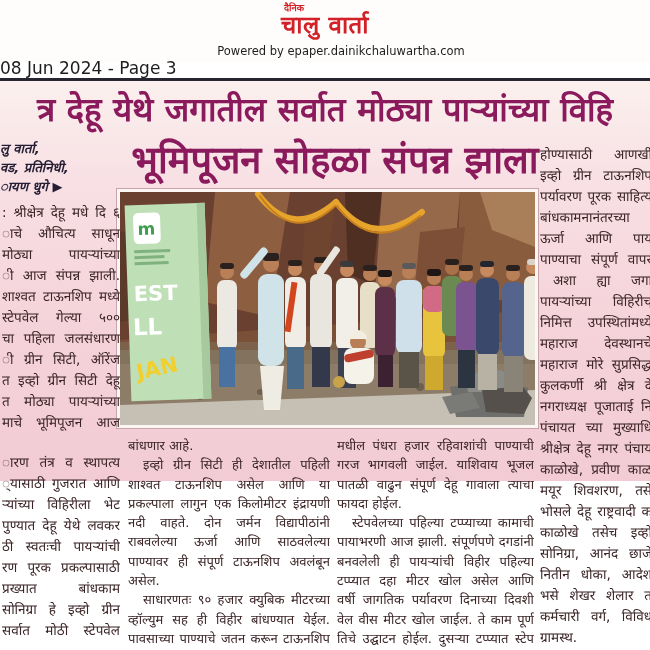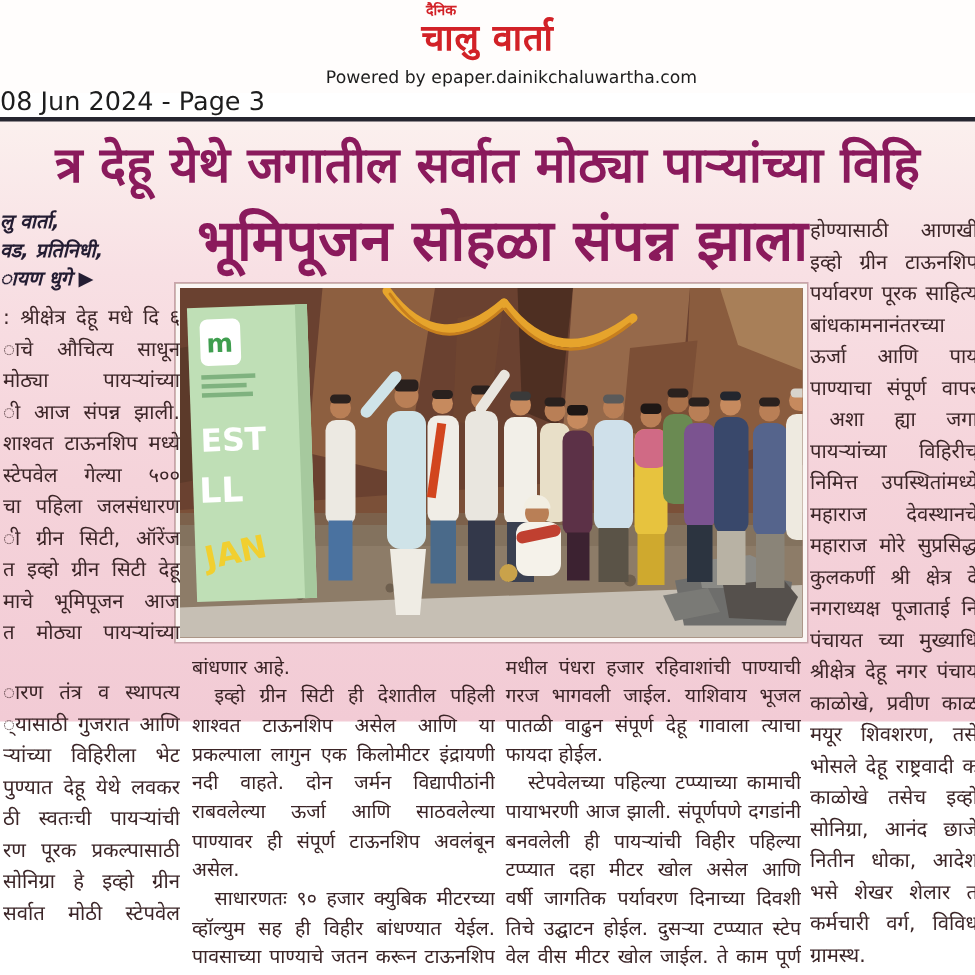--- a/index.html
+++ b/index.html
@@ -227,30 +227,31 @@
     <div class="col col1a">
         <div class="line">: श्रीक्षेत्र देहू मधे दि ६</div>
         <div class="line">ाचे औचित्य साधून</div>
         <div class="line">मोठ्या पायऱ्यांच्या</div>
         <div class="line">ी आज संपन्न झाली.</div>
         <div class="line">शाश्वत टाऊनशिप मध्ये</div>
         <div class="line">स्टेपवेल गेल्या ५००</div>
         <div class="line">चा पहिला जलसंधारण</div>
         <div class="line">ी ग्रीन सिटी, ऑरेंज</div>
         <div class="line">त इव्हो ग्रीन सिटी देहू</div>
+        <div class="line">त मोठ्या पायऱ्यांच्या</div>
         <div class="line">माचे भूमिपूजन आज</div>
-        <div class="line">त मोठ्या पायऱ्यांच्या</div>
       </div>
     <div class="col col1b">
         <div class="line">ारण तंत्र व स्थापत्य</div>
         <div class="line">्यासाठी गुजरात आणि</div>
         <div class="line">ऱ्यांच्या विहिरीला भेट</div>
         <div class="line">पुण्यात देहू येथे लवकर</div>
         <div class="line">ठी स्वतःची पायऱ्यांची</div>
         <div class="line">रण पूरक प्रकल्पासाठी</div>
+        <div class="line">प्रख्यात बांधकाम</div>
         <div class="line">सोनिग्रा हे इव्हो ग्रीन</div>
         <div class="line">सर्वात मोठी स्टेपवेल</div>
       </div>
     <div class="col col2">
         <div class="line">बांधणार आहे.</div>
         <div class="line">इव्हो ग्रीन सिटी ही देशातील पहिली</div>
         <div class="line">शाश्वत टाऊनशिप असेल आणि या</div>
         <div class="line">प्रकल्पाला लागुन एक किलोमीटर इंद्रायणी</div>
         <div class="line">नदी वाहते. दोन जर्मन विद्यापीठांनी</div>
         <div class="line">राबवलेल्या ऊर्जा आणि साठवलेल्या</div>
@@ -263,22 +264,22 @@
     <div class="col col3">
         <div class="line">मधील पंधरा हजार रहिवाशांची पाण्याची</div>
         <div class="line">गरज भागवली जाईल. याशिवाय भूजल</div>
         <div class="line">पातळी वाढुन संपूर्ण देहू गावाला त्याचा</div>
         <div class="line">फायदा होईल.</div>
         <div class="line">स्टेपवेलच्या पहिल्या टप्प्याच्या कामाची</div>
         <div class="line">पायाभरणी आज झाली. संपूर्णपणे दगडांनी</div>
         <div class="line">बनवलेली ही पायऱ्यांची विहीर पहिल्या</div>
         <div class="line">टप्प्यात दहा मीटर खोल असेल आणि पुढील</div>
         <div class="line">वर्षी जागतिक पर्यावरण दिनाच्या दिवशी</div>
+        <div class="line">वेल वीस मीटर खोल जाईल. ते काम पूर्ण</div>
         <div class="line">तिचे उद्घाटन होईल. दुसऱ्या टप्प्यात स्टेप</div>
-        <div class="line">वेल वीस मीटर खोल जाईल. ते काम पूर्ण</div>
       </div>
     <div class="col col4">
         <div class="line">होण्यासाठी आणखी</div>
         <div class="line">इव्हो ग्रीन टाऊनशिप</div>
         <div class="line">पर्यावरण पूरक साहित्य</div>
         <div class="line">बांधकामनानंतरच्या</div>
         <div class="line">ऊर्जा आणि पाय</div>
         <div class="line">पाण्याचा संपूर्ण वापर</div>
         <div class="line">अशा ह्या जगा</div>
         <div class="line">पायऱ्यांच्या विहिरीच्</div>

